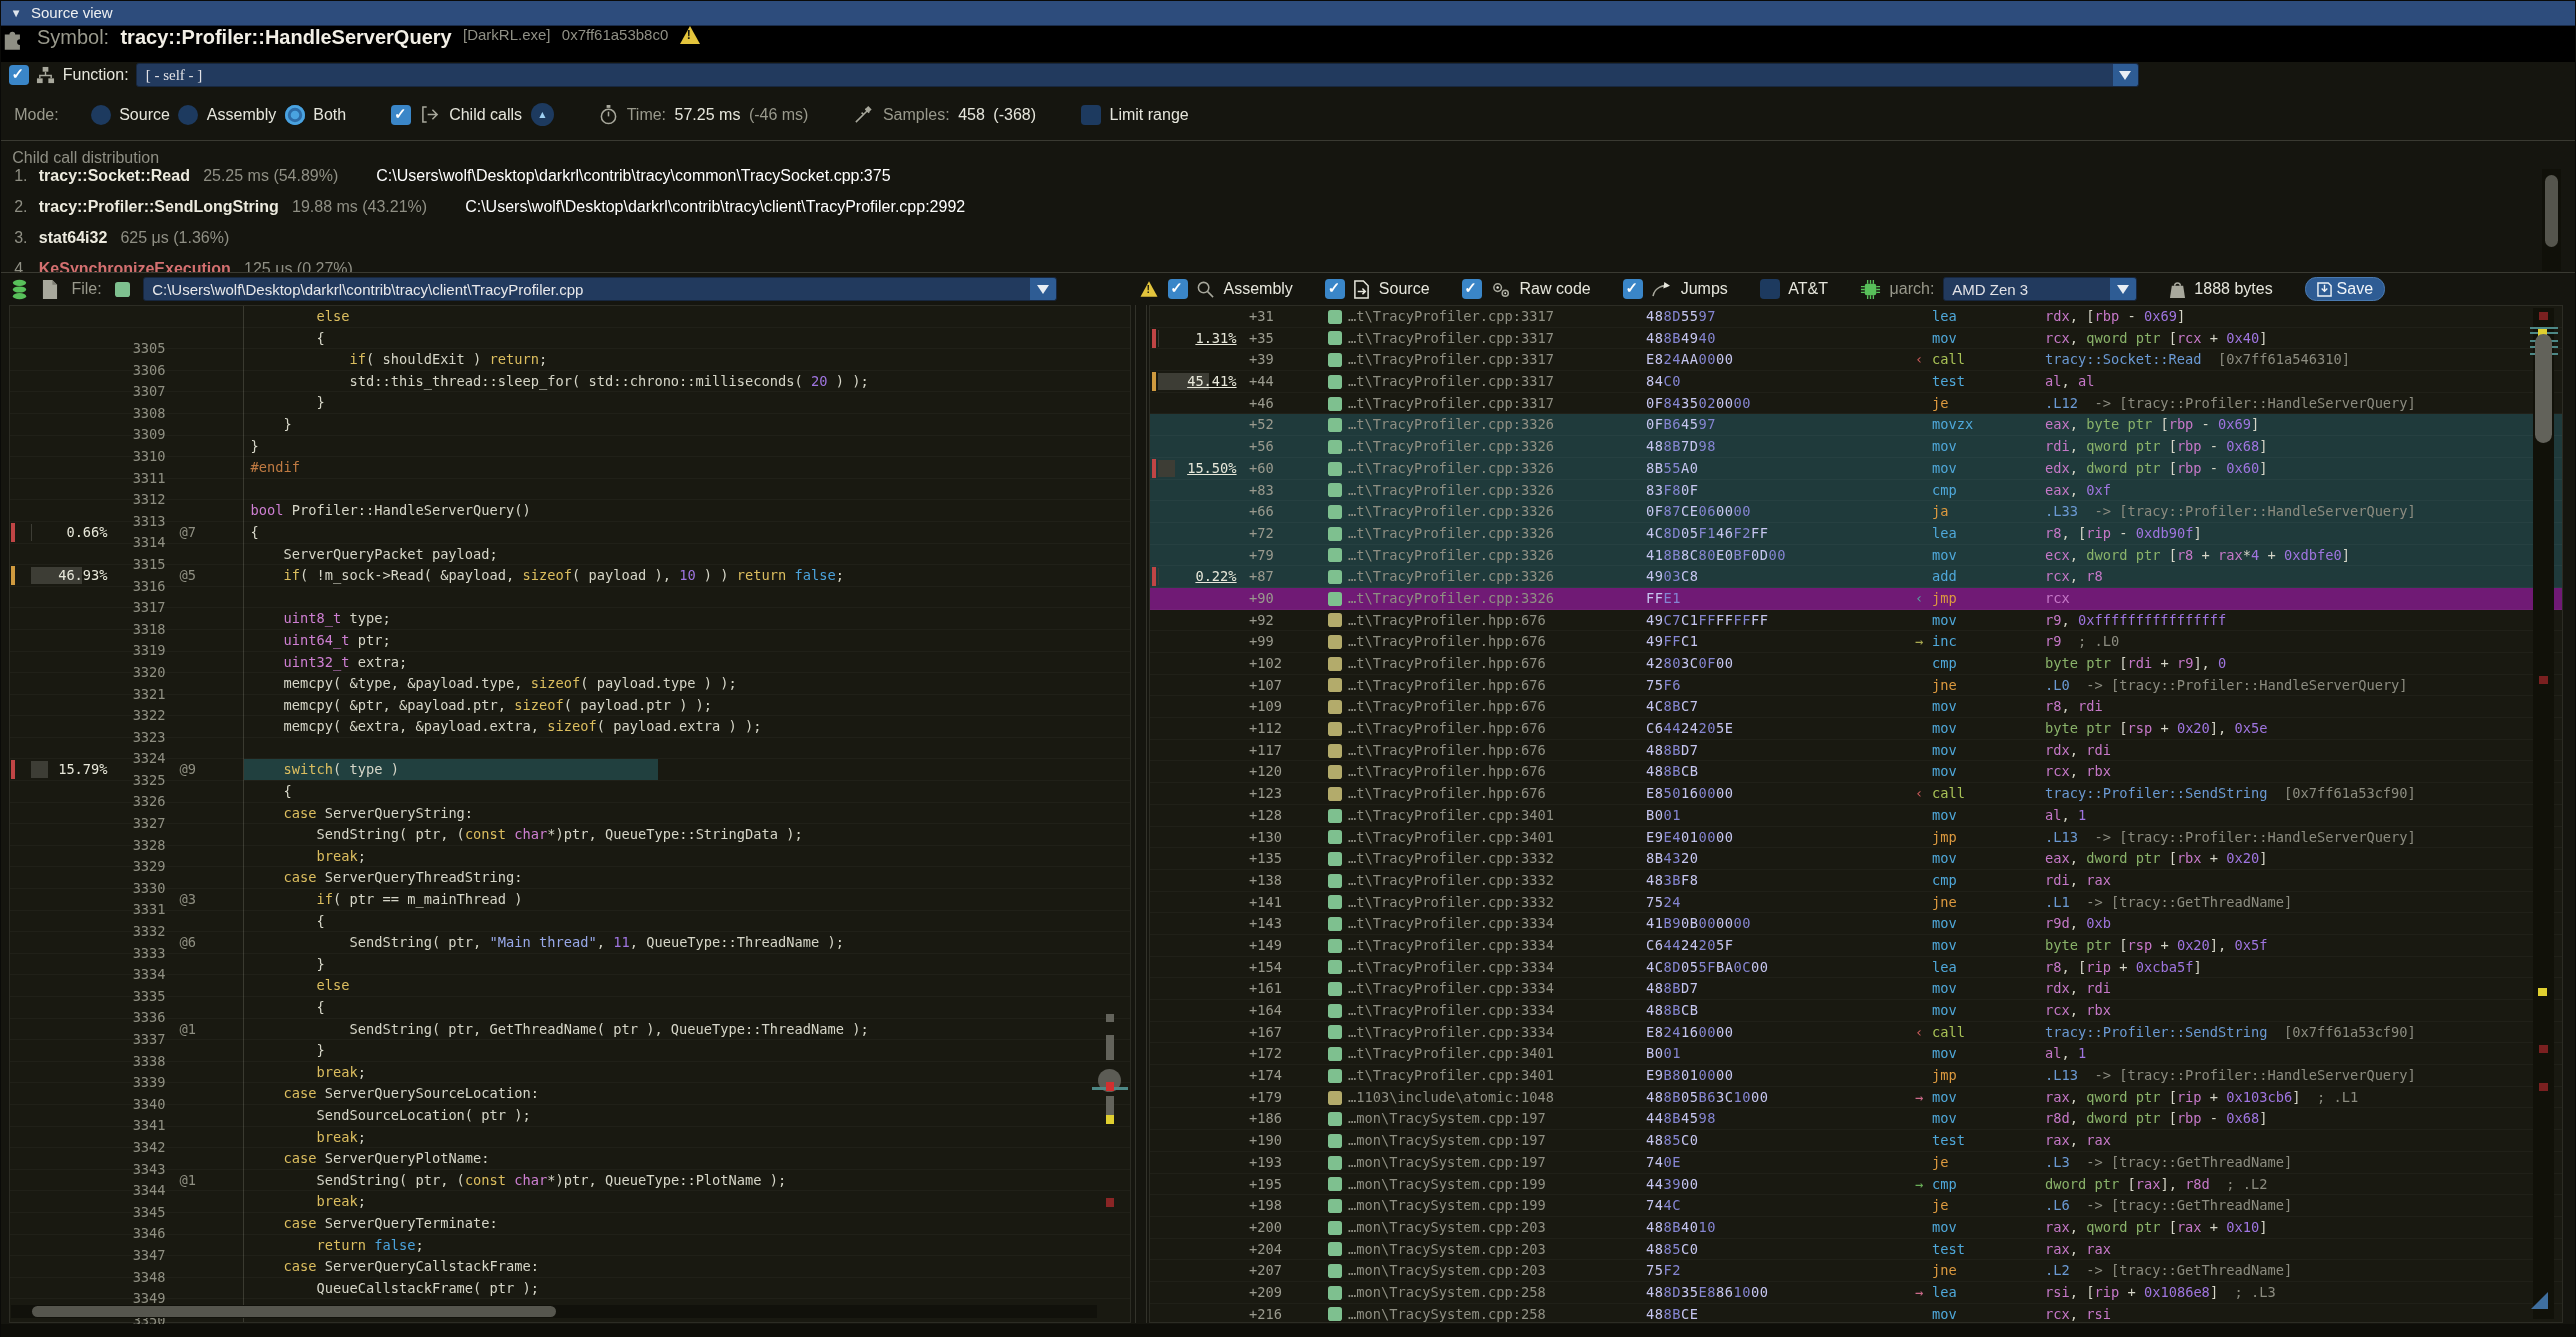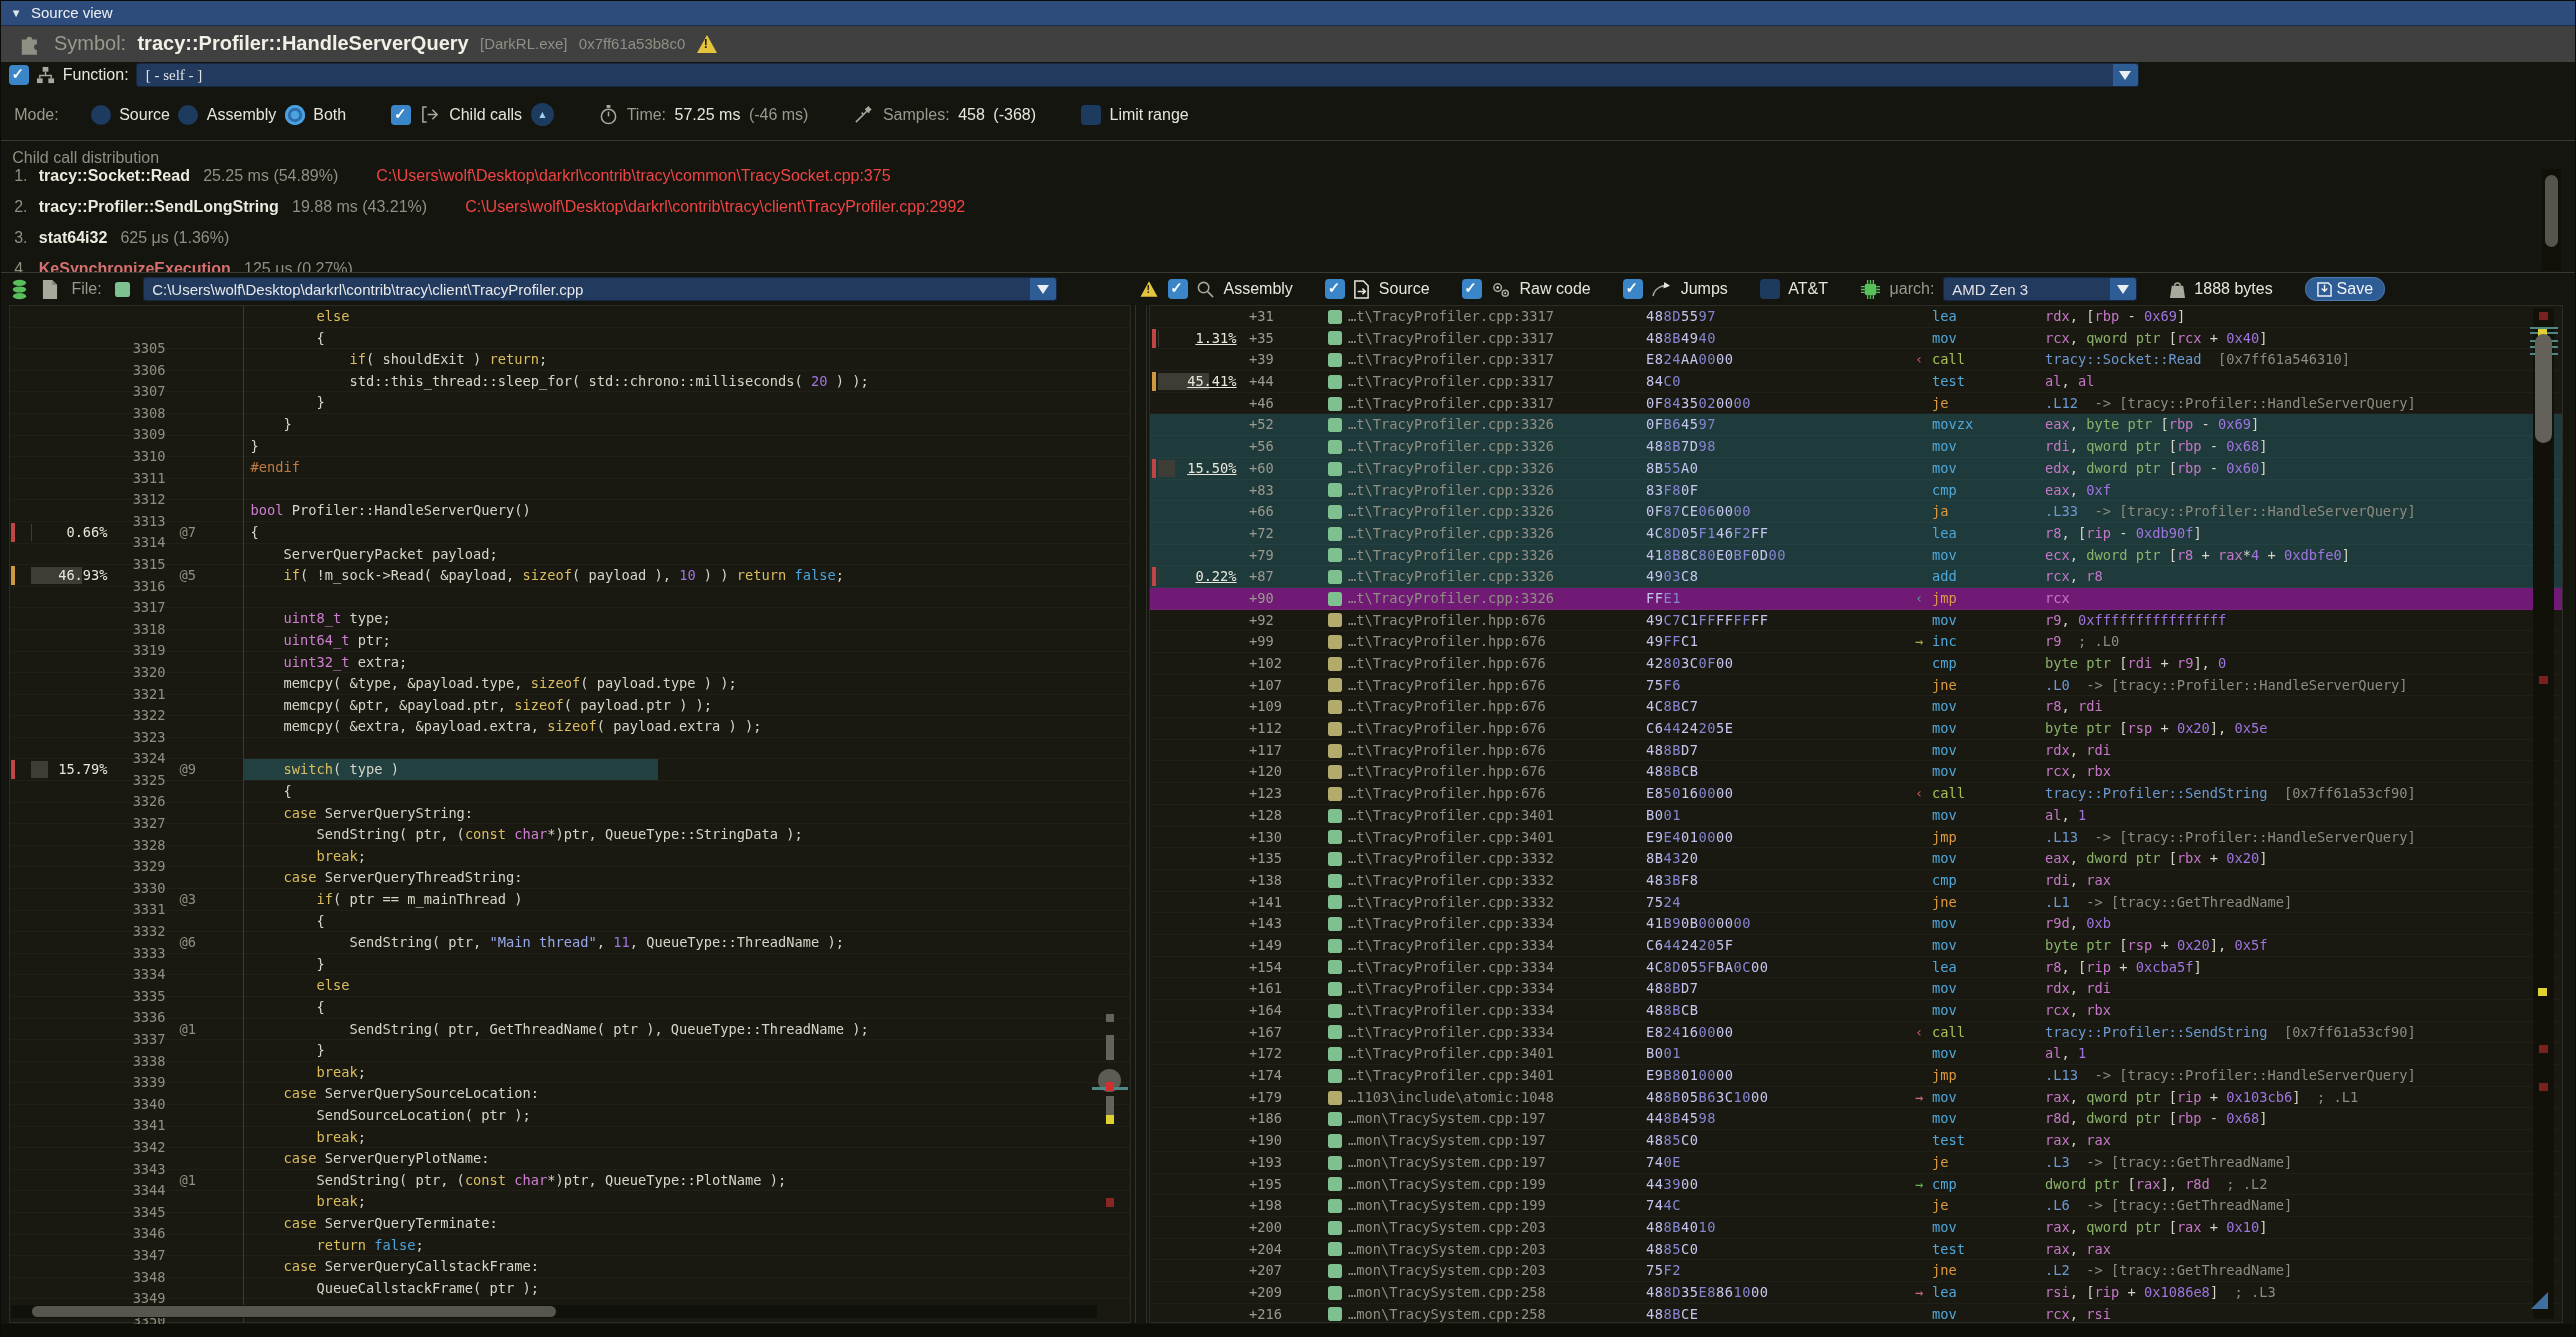--- a/index.html
+++ b/index.html
@@ -11,21 +11,21 @@
     color:#d6d6c8; border:0.9px solid #0a0a08;
   }
   
   #titlebar { position:absolute; left:0; top:0; width:2576px; height:24.6px;
     background:#2d4c7c; border-bottom:0.9px solid #1a2c4a;
     display:flex; align-items:center; gap:9.4px; padding-left:9.4px;
     color:#eef0f2; font-size:15px; }
   #titlebar .tri { font-size:11.3px; color:#dfe5ec; }
   
   #symrow { position:absolute; left:0; top:24.6px; width:2576px; height:36px;
-    display:flex; align-items:center; gap:11.3px; padding-left:17px; background:#404040; }
+    display:flex; align-items:flex-start; gap:11.3px; background:#000000; }
   .lab { color:#99998c; }
   #symrow .sym-label { font-size:20px; }
   #symrow .sym-name { font-size:20px; color:#f2efe6; font-weight:bold; }
   #symrow .sym-mod, #symrow .sym-addr { font-size:15px; color:#8f8f84; }
   .warn { width:0; height:0; border-left:10.4px solid transparent; border-right:10.4px solid transparent;
     border-bottom:18px solid #e3c43c; position:relative; }
   .warn:after { content:"!"; position:absolute; left:-2.8px; top:2.8px; color:#1a1a10; font-size:12.3px; font-weight:bold; }
   
   #funcrow { position:absolute; left:0; top:60px; width:2576px; height:28px;
     display:flex; align-items:center; gap:7.6px; padding-left:7.6px; font-size:16px; }
@@ -50,21 +50,21 @@
   .white { color:#e6e6dc; }
   .sep { position:absolute; left:0; width:2576px; height:0.9px; background:#3a3a32; }
   
   #childsec { position:absolute; left:0; top:142px; width:2576px; height:129px; overflow:hidden; }
   #childsec .hdr { color:#8f8f84; font-size:16px; padding:5.7px 0 0 11.3px; }
   .crow { display:flex; align-items:baseline; height:31px; padding-left:13.2px; font-size:16px; }
   .crow .idx { color:#8f8f84; width:24.6px; flex:none; }
   .crow .nm { color:#eceade; font-weight:bold; }
   .crow .nm.red { color:#d47070; }
   .crow .tm { color:#8f8f84; margin-left:13.2px; }
-  .crow .pth { color:#ef4444; margin-left:38px; }
+  .crow .pth { color:#ffffff; margin-left:38px; }
   #child-scroll { position:absolute; right:16px; top:26.4px; width:19px; height:102px; background:#101009; }
   #child-scroll .thumb { position:absolute; left:2.8px; top:5.7px; width:13.2px; height:72px; background:#55554d; border-radius:6.6px; }
   
   #bandrow { position:absolute; left:0; top:273px; width:2576px; height:30px; display:flex; align-items:center; font-size:16px; }
   #filebar { display:flex; align-items:center; gap:13px; padding-left:9.4px; width:1138px; flex:none; }
   .swatch { width:15px; height:15px; border-radius:2.8px; background:#7ec08f; flex:none; }
   #file-combo { width:914px; }
   #file-combo .cval { font-size:15px; color:#e8e8ea; }
   #asmbar { display:flex; align-items:center; gap:8.5px; font-size:16px; }
   .icon16 { flex:none; display:inline-flex; }

